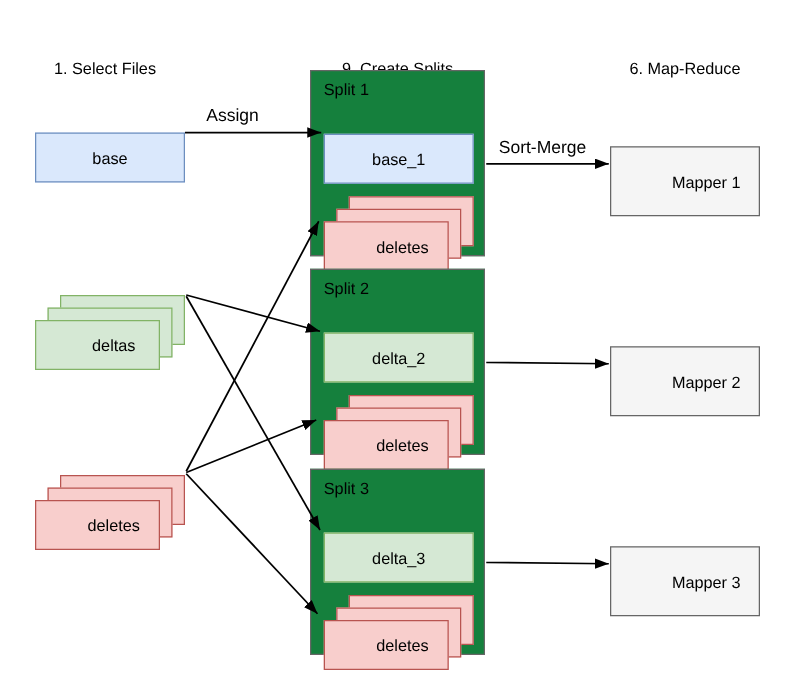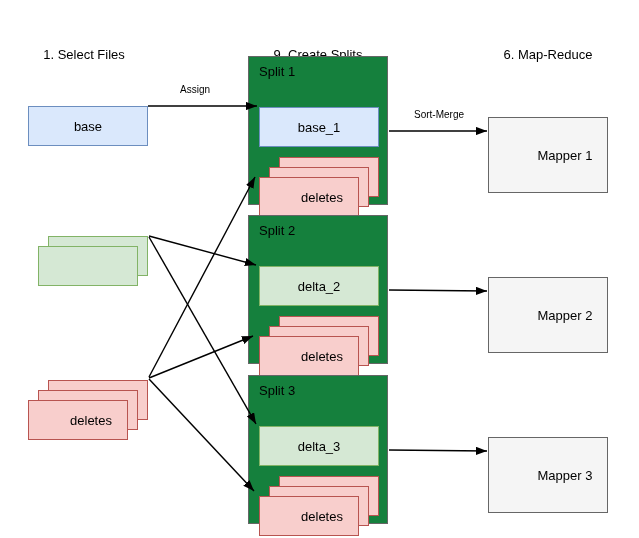--- a/index.html
+++ b/index.html
@@ -59,27 +59,27 @@
     width: 120px;
     height: 60px;
   }
   .stack .box { width: 100px; height: 40px; padding-left: 26px; }
   .s-back  { left: 20px; top: 0; }
   .s-mid   { left: 10px; top: 10px; }
   .s-front { left: 0;   top: 20px; }
   .mapper {
     left: 488px;
     width: 120px;
-    height: 76px;
+    height: 56px;
     padding-left: 34px;
   }
   .edge-label {
     position: absolute;
-    font-size: 10px;
-    text-align: center;
+    font-size: 14px;
+    text-align: left;
     white-space: nowrap;
     background: #ffffff;
   }
   .arrows {
     position: absolute;
     left: 0; top: 0;
     z-index: 5;
     pointer-events: none;
   }
 </style>
@@ -92,20 +92,23 @@
   <div class="hdr" style="left:258px">9. Create Splits</div>
   <div class="hdr" style="left:488px">6. Map-Reduce</div>
 
   <div class="box blue" style="left:28px; top:86px; width:120px; height:40px">
     <span>base</span>
   </div>
 
   <div class="stack" style="left:28px; top:216px">
     <div class="box green s-back"></div>
     <div class="box green s-mid"></div>
+    <div class="box green s-front">
+      <span>deltas</span>
+    </div>
   </div>
 
   <div class="stack" style="left:28px; top:360px">
     <div class="box red s-back"></div>
     <div class="box red s-mid"></div>
     <div class="box red s-front">
       <span>deletes</span>
     </div>
   </div>
 

